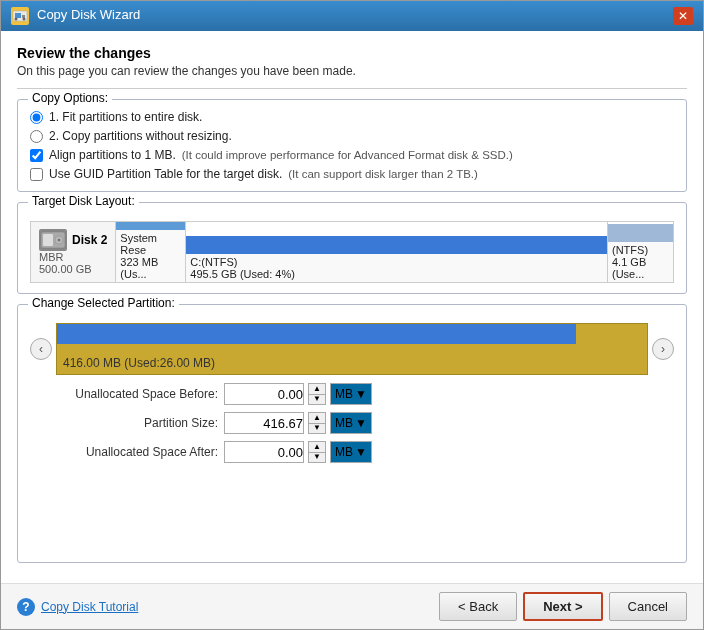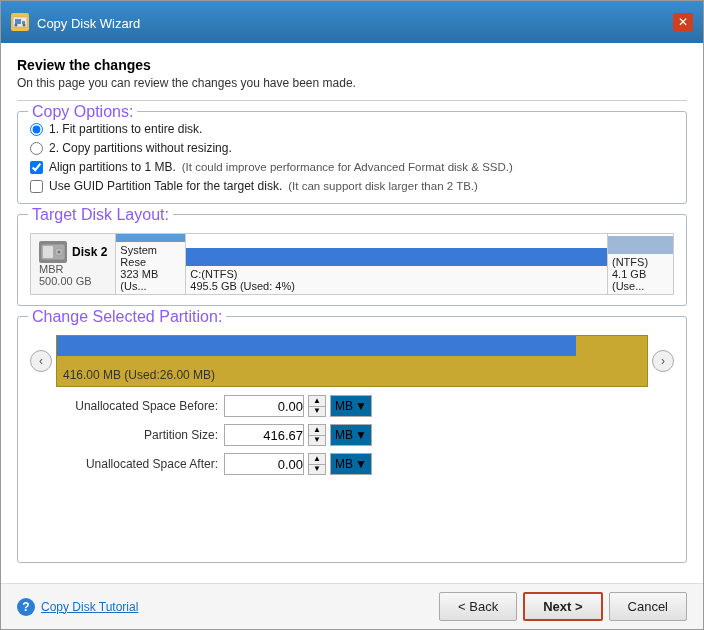--- a/index.html
+++ b/index.html
@@ -11,23 +11,23 @@
       background: #fff;
       border: 1px solid #999;
       display: flex;
       flex-direction: column;
       overflow: hidden;
     }
 
     .titlebar {
       background: linear-gradient(to bottom, #3a8cce, #2a6fa8);
       color: #fff;
-      padding: 12px 10px;
-      display: flex;
-      align-items: flex-end;
+      padding: 6px 10px;
+      display: flex;
+      align-items: flex-start;
       gap: 8px;
       flex-shrink: 0;
     }
 
     .titlebar-icon {
       width: 18px; height: 18px;
       background: #f0c040;
       border-radius: 2px;
       display: flex; align-items: center; justify-content: center;
       font-size: 11px; font-weight: bold; color: #333;
@@ -84,22 +84,22 @@
       margin-bottom: 10px;
       position: relative;
     }
 
     .section-label {
       position: absolute;
       top: -9px;
       left: 10px;
       background: #fff;
       padding: 0 4px;
-      font-size: 16px;
-      color: #8b5cf6;
+      font-size: 12px;
+      color: #000000;
     }
 
     .radio-group {
       display: flex;
       flex-direction: column;
       gap: 5px;
     }
 
     .radio-item, .check-item {
       display: flex;

